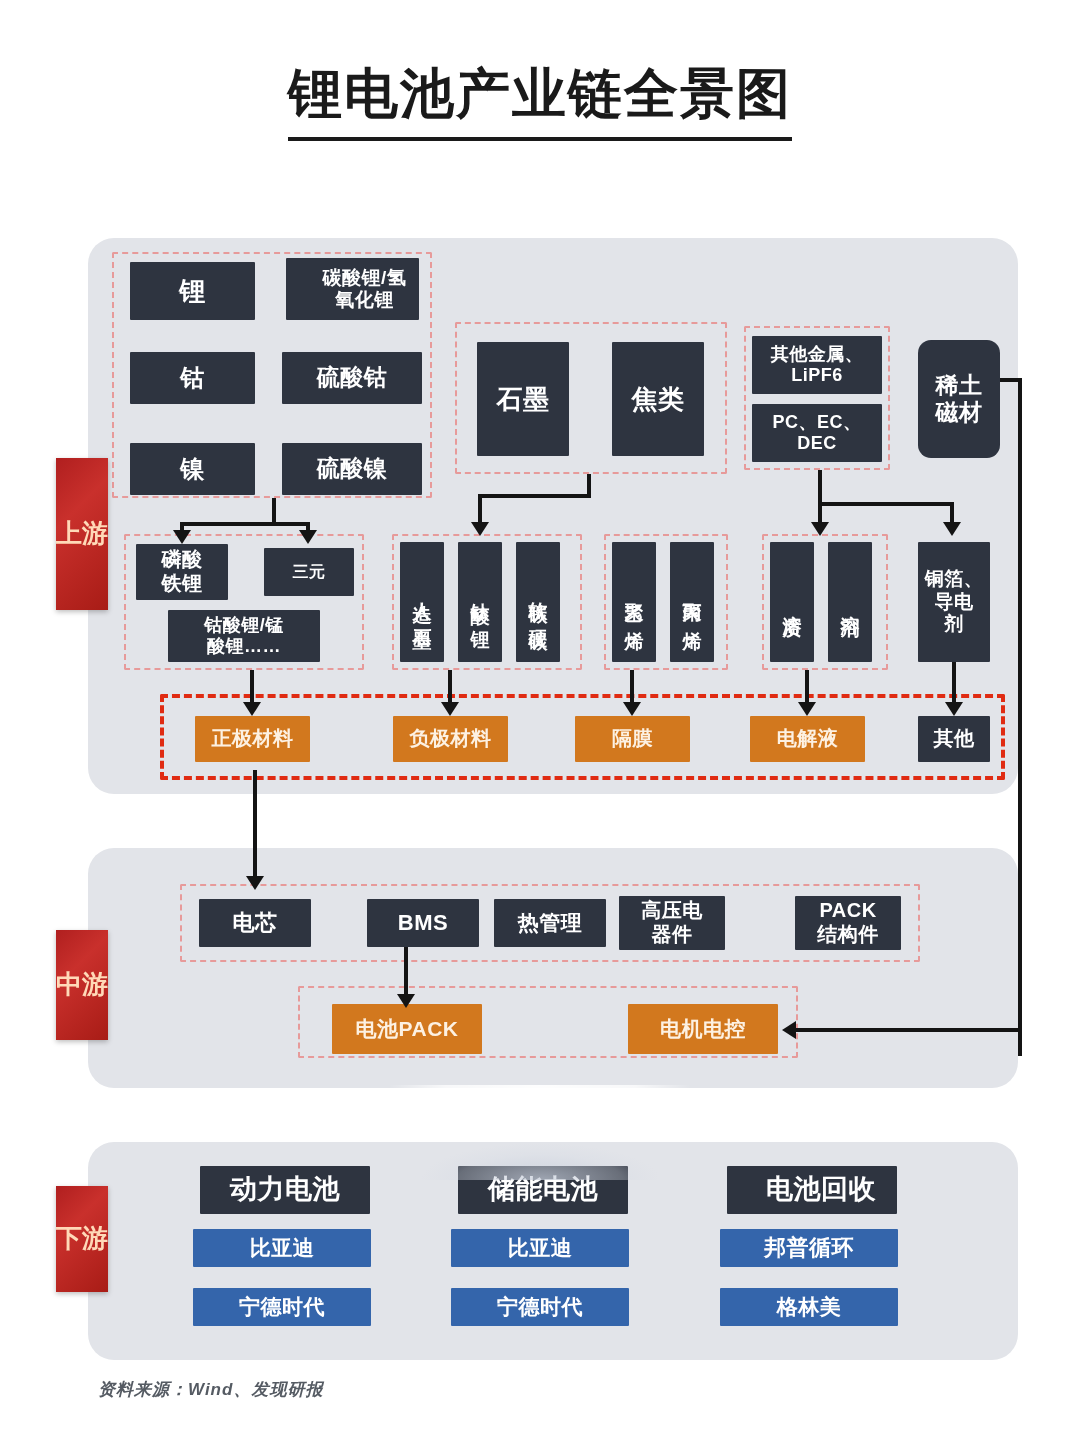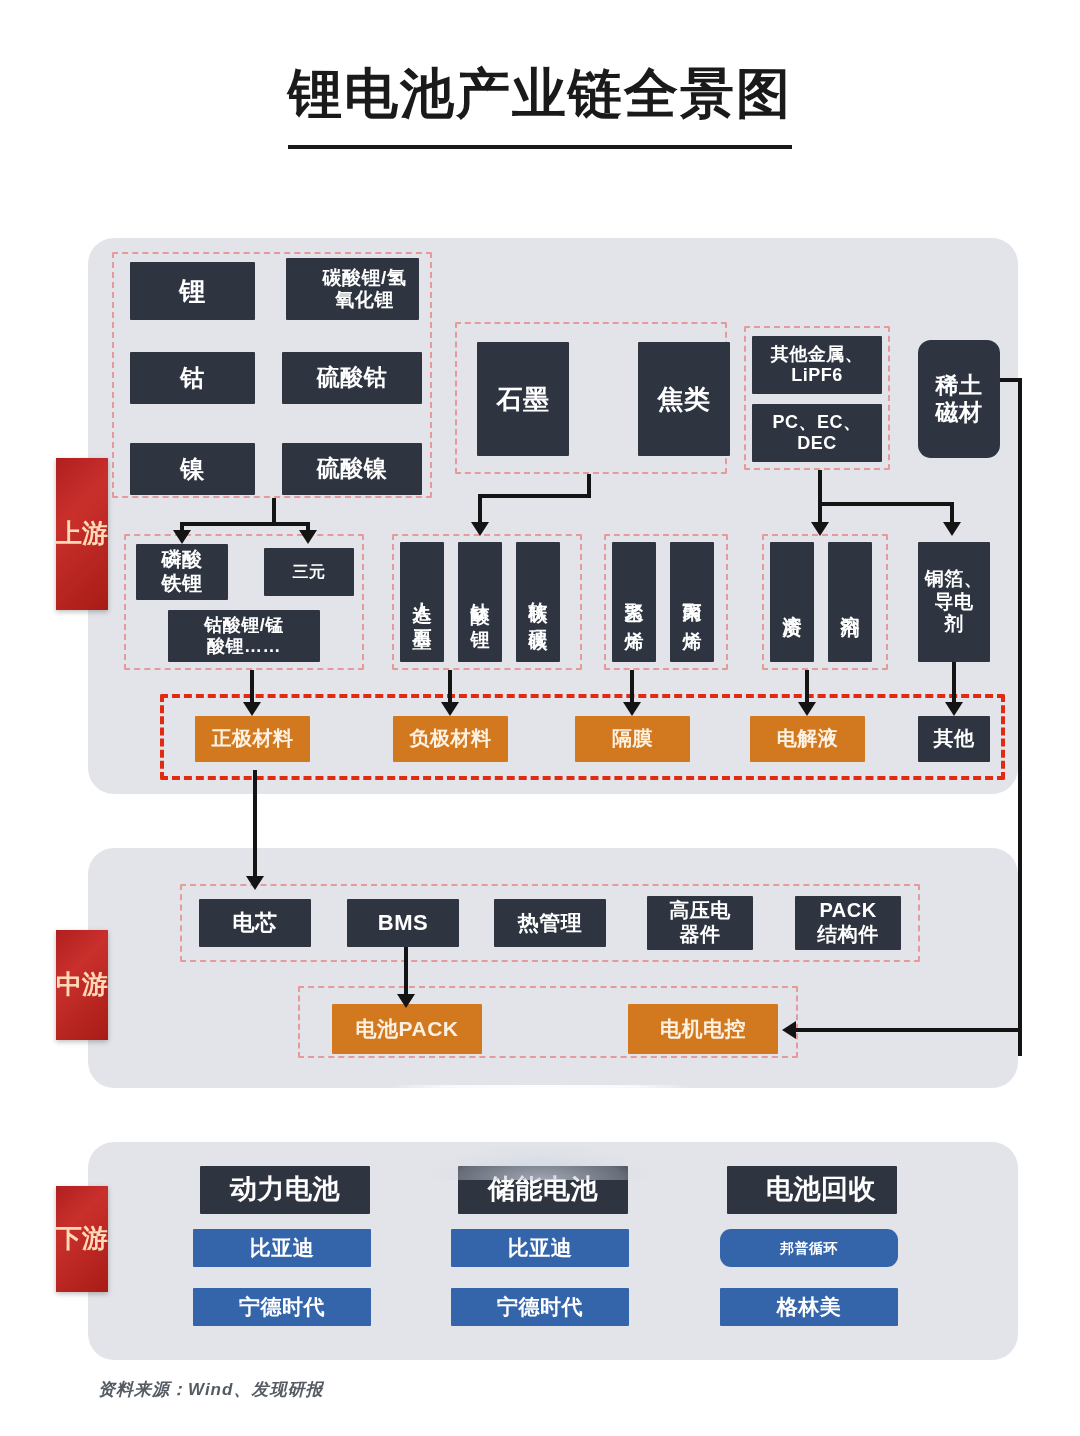--- a/index.html
+++ b/index.html
@@ -10,21 +10,21 @@
     position: relative;
     overflow: hidden;
   }
 
   
   .title-wrap { position: absolute; top: 58px; left: 0; width: 1080px; text-align: center; }
   .title {
     display: inline-block;
     font-size: 54px; font-weight: 700; color: #1a1a1a;
     letter-spacing: 2px;
-    padding-bottom: 14px;
+    padding-bottom: 6px;
     border-bottom: 4px solid #1a1a1a;
   }
 
   
   .stage-badge {
     position: absolute;
     width: 52px;
     background: linear-gradient(135deg,#b01f1f 0%,#c9302c 35%,#a81c16 100%);
     color: #ffd9b8;
     font-size: 26px; font-weight: 700;
@@ -163,21 +163,21 @@
 <div class="box dark" style="left:130px; top:443px; width:125px; height:52px; font-size:24px;">
   <span>镍</span>
 </div>
 <div class="box dark" style="left:282px; top:443px; width:140px; height:52px; font-size:23px;">
   <span>硫酸镍</span>
 </div>
 
 <div class="box dark" style="left:477px; top:342px; width:92px; height:114px; font-size:26px;">
   <span>石墨</span>
 </div>
-<div class="box dark" style="left:612px; top:342px; width:92px; height:114px; font-size:26px;margin-left:26px;">
+<div class="box dark" style="left:612px; top:342px; width:92px; height:114px; font-size:26px;">
   <span>焦类</span>
 </div>
 
 <div class="box dark" style="left:752px; top:336px; width:130px; height:58px; font-size:18px; white-space:pre-line;">
   <span>其他金属、
 LiPF6</span>
 </div>
 <div class="box dark" style="left:752px; top:404px; width:130px; height:58px; font-size:18px; white-space:pre-line;">
   <span>PC、EC、
 DEC</span>
@@ -250,27 +250,27 @@
 <div class="box dark" style="left:918px; top:716px; width:72px; height:46px; font-size:20px;">
   <span>其他</span>
 </div>
 
 <div class="grp" style="left:180px; top:884px; width:740px; height:78px;"></div>
 <div class="grp" style="left:298px; top:986px; width:500px; height:72px;"></div>
 
 <div class="box dark" style="left:199px; top:899px; width:112px; height:48px; font-size:22px;">
   <span>电芯</span>
 </div>
-<div class="box dark" style="left:347px; top:899px; width:112px; height:48px; font-size:22px;">
+<div class="box dark" style="left:367px; top:899px; width:112px; height:48px; font-size:22px;">
   <span>BMS</span>
 </div>
 <div class="box dark" style="left:494px; top:899px; width:112px; height:48px; font-size:21px;">
   <span>热管理</span>
 </div>
-<div class="box dark" style="left:647px; top:896px; width:106px; height:54px; font-size:20px; white-space:pre-line;">
+<div class="box dark" style="left:619px; top:896px; width:106px; height:54px; font-size:20px; white-space:pre-line;">
   <span>高压电
 器件</span>
 </div>
 <div class="box dark" style="left:795px; top:896px; width:106px; height:54px; font-size:20px; white-space:pre-line;">
   <span>PACK
 结构件</span>
 </div>
 
 <div class="box orange" style="left:332px; top:1004px; width:150px; height:50px; font-size:21px;">
   <span>电池PACK</span>
@@ -295,21 +295,21 @@
 <div class="box blue" style="left:451px; top:1229px; width:178px; height:38px; font-size:21px;">
   <span>比亚迪</span>
 </div>
 <div class="box blue" style="left:451px; top:1288px; width:178px; height:38px; font-size:21px;">
   <span>宁德时代</span>
 </div>
 
 <div class="box dark" style="left:727px; top:1166px; width:170px; height:48px; font-size:27px;padding-left:18px;">
   <span>电池回收</span>
 </div>
-<div class="box blue" style="left:720px; top:1229px; width:178px; height:38px; font-size:14px;border-radius:11px;">
+<div class="box blue" style="left:720px; top:1229px; width:178px; height:38px; font-size:22px;">
   <span>邦普循环</span>
 </div>
 <div class="box blue" style="left:720px; top:1288px; width:178px; height:38px; font-size:21px;">
   <span>格林美</span>
 </div>
 
 <div class="ln vl" style="left:272px; top:498px; height:26px;"></div>
 <div class="ln hl" style="left:180px; top:522px; width:130px;"></div>
 <div class="ln vl" style="left:180px; top:522px; height:12px;"></div>
 <div class="arrow" style="left:173px; top:530px;"></div>

